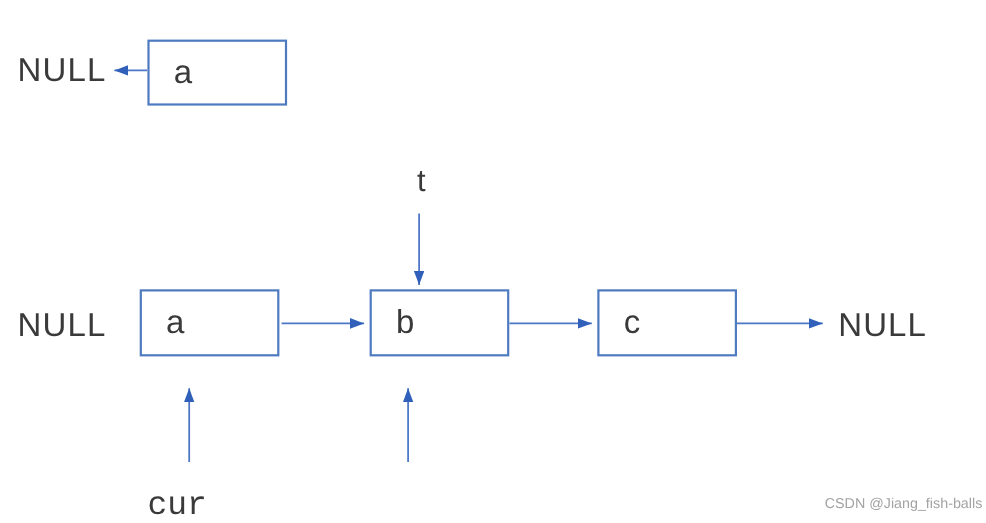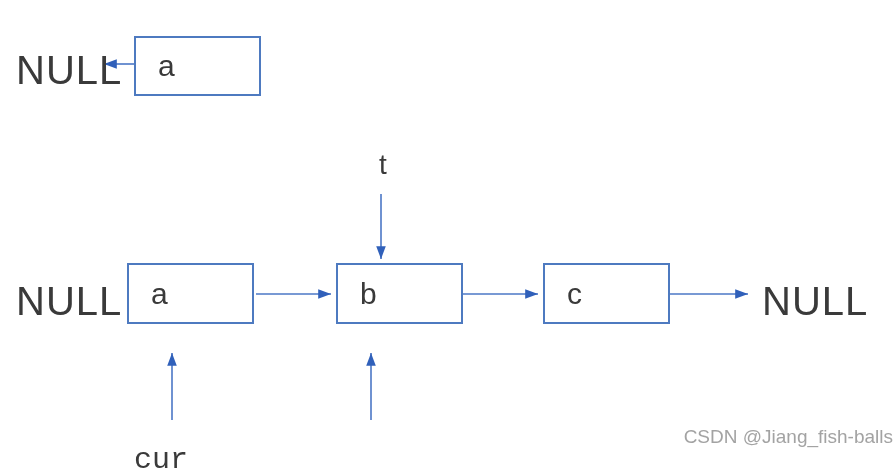--- a/index.html
+++ b/index.html
@@ -15,21 +15,21 @@
     position: absolute;
     left: 0; top: 0;
     width: 896px; height: 475px;
   }
   .txt {
     position: absolute;
     color: #3a3a3a;
     white-space: nowrap;
     line-height: 1;
   }
-  .null-label { font-size: 40px; letter-spacing: 1px; }
+  .null-label { font-size: 30px; letter-spacing: 1px; }
   .node-box {
     position: absolute;
     width: 127px;
     height: 61px;
     box-sizing: border-box;
     border: 2px solid #4e7ac0;
     background: #ffffff;
     display: flex;
     align-items: center;
     padding-left: 22px;
@@ -37,22 +37,22 @@
   .node-label {
     font-size: 30px;
     color: #3a3a3a;
     line-height: 1;
   }
   .pointer-label { font-size: 28px; text-align: center; }
   .pointer-label-wide { font-size: 30px; width: 60px; text-align: left; font-family: Liberation Mono, monospace; }
   .watermark {
     position: absolute;
     right: 3px;
-    top: 426px;
-    font-size: 19px;
+    top: 450px;
+    font-size: 13px;
     color: #a3a3a3;
     white-space: nowrap;
   }
 </style>
 </head>
 <body>
 
 <div class="canvas">
 
   <svg class="arrows-layer" width="896" height="475" viewBox="0 0 896 475" xmlns="http://www.w3.org/2000/svg">

